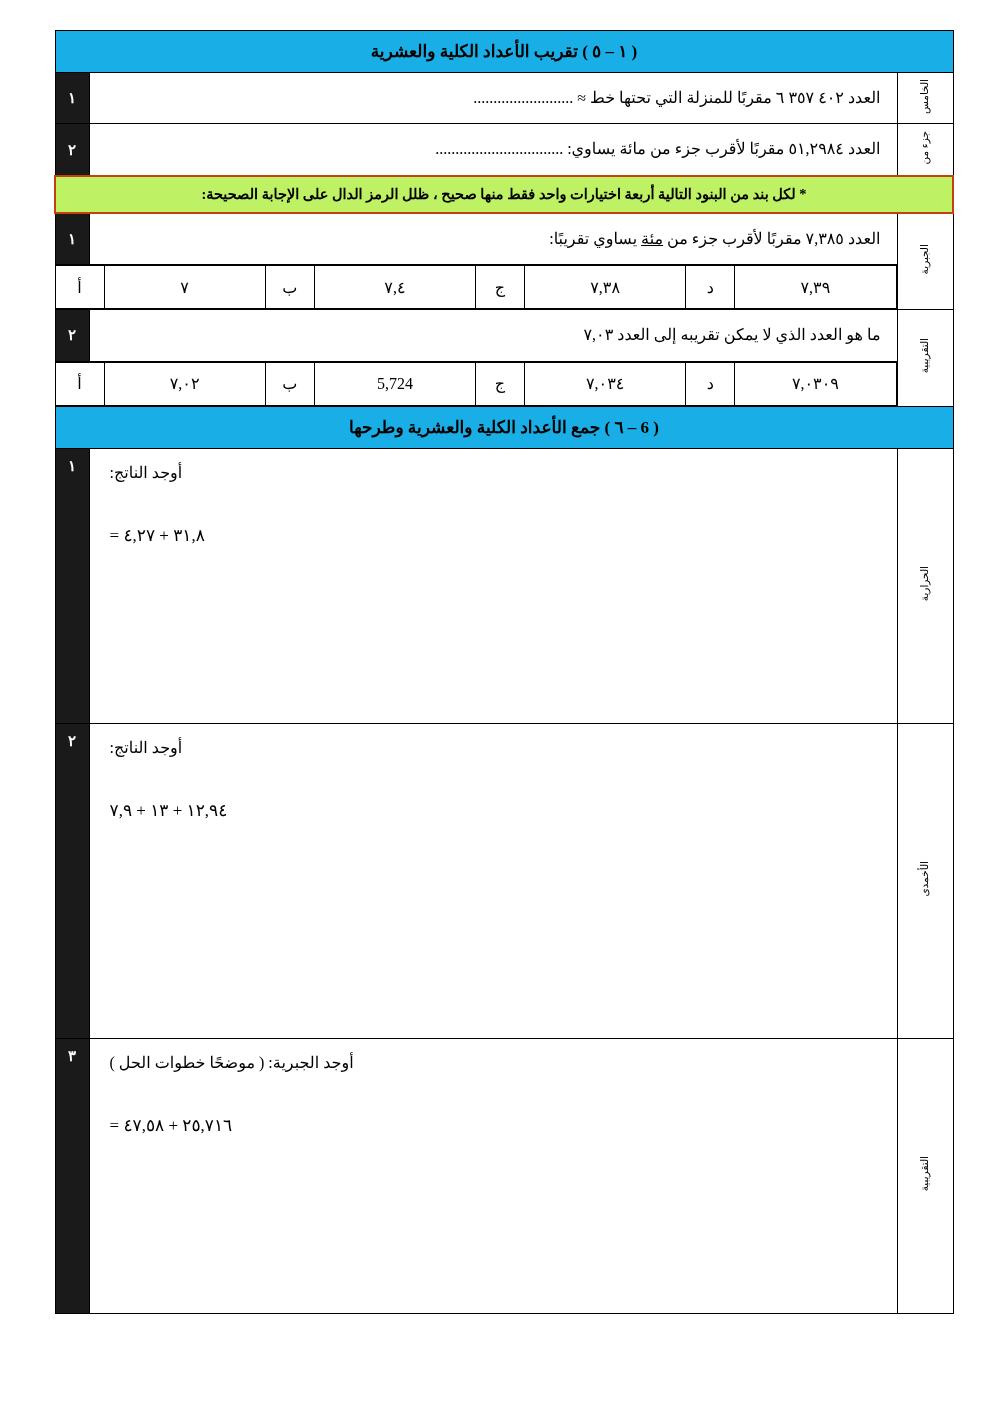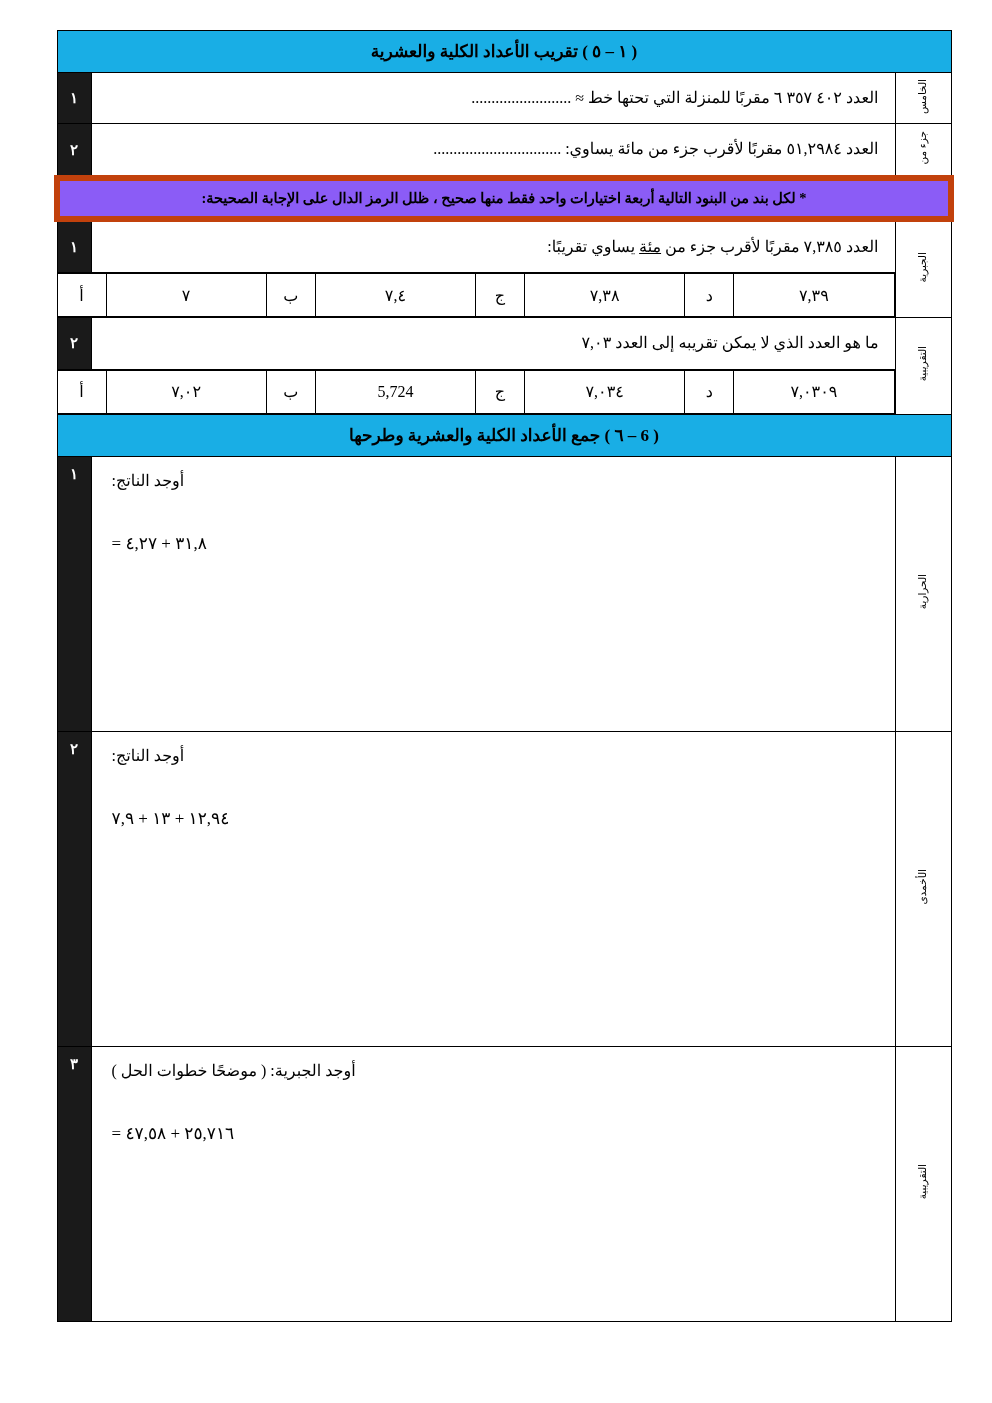--- a/index.html
+++ b/index.html
@@ -65,22 +65,22 @@
     border: 1px solid #000;
     padding: 10px 16px;
     font-size: 16px;
     vertical-align: middle;
     line-height: 1.9;
   }
   .dots {
     letter-spacing: 2.5px;
   }
   .instruction {
-    background: #8b5cf6;
-    border: 6px solid #c2410c;
+    background: #bef264;
+    border: 2px solid #c2410c;
     text-align: center;
     font-size: 14.5px;
     font-weight: bold;
     padding: 9px 4px;
   }
   .choice-table {
     width: 100%;
     border-collapse: collapse;
     table-layout: fixed;
   }

